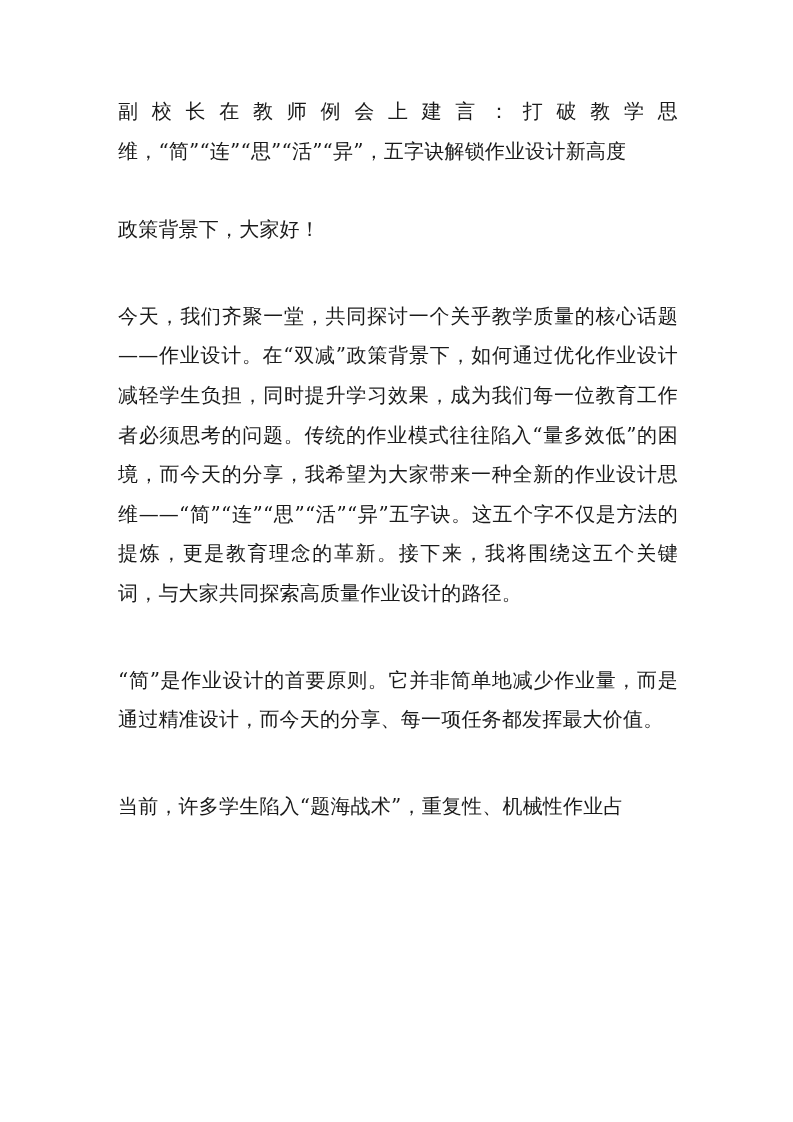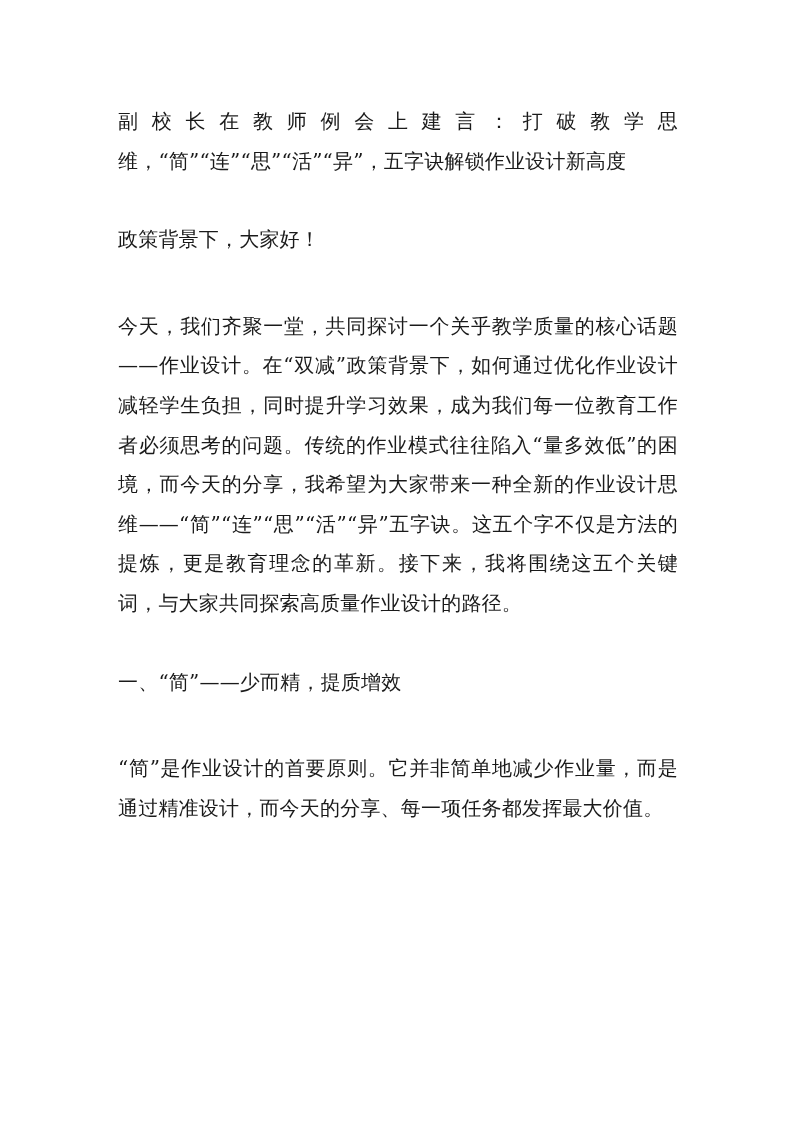--- a/index.html
+++ b/index.html
@@ -11,21 +11,21 @@
       width: 793px;
       height: 1122px;
       position: relative;
       overflow: hidden;
       font-family: "DejaVu Serif", "Liberation Serif", serif;
       color: #1a1a1a;
     }
     .page {
       position: absolute;
       left: 118px;
-      top: 102px;
+      top: 92px;
       width: 560px;
     }
     .para {
       font-size: 20px;
       line-height: 39.6px;
       margin: 0;
       text-align: justify;
       letter-spacing: 0.2px;
       word-break: break-all;
     }
@@ -34,15 +34,15 @@
     .body-para { margin-bottom: 39px; margin-top: 47px; }
     .section-heading { margin-bottom: 39px; }
   </style>
 </head>
 <body>
 
 <div class="page">
   <p class="para title">副校长在教师例会上建言：打破教学思维，“简”“连”“思”“活”“异”，五字诀解锁作业设计新高度</p>
   <p class="para greeting">政策背景下，大家好！</p>
   <p class="para body-para">今天，我们齐聚一堂，共同探讨一个关乎教学质量的核心话题——作业设计。在“双减”政策背景下，如何通过优化作业设计减轻学生负担，同时提升学习效果，成为我们每一位教育工作者必须思考的问题。传统的作业模式往往陷入“量多效低”的困境，而今天的分享，我希望为大家带来一种全新的作业设计思维——“简”“连”“思”“活”“异”五字诀。这五个字不仅是方法的提炼，更是教育理念的革新。接下来，我将围绕这五个关键词，与大家共同探索高质量作业设计的路径。</p>
-  <p class="para section-heading">一、“简”——少而精，提质增效</p>
   <p class="para body-para">“简”是作业设计的首要原则。它并非简单地减少作业量，而是通过精准设计，而今天的分享、每一项任务都发挥最大价值。</p>
+  <p class="para body-para">当前，许多学生陷入“题海战术”，重复性、机械性作业占</p>
 </div>
 
 </body></html>

